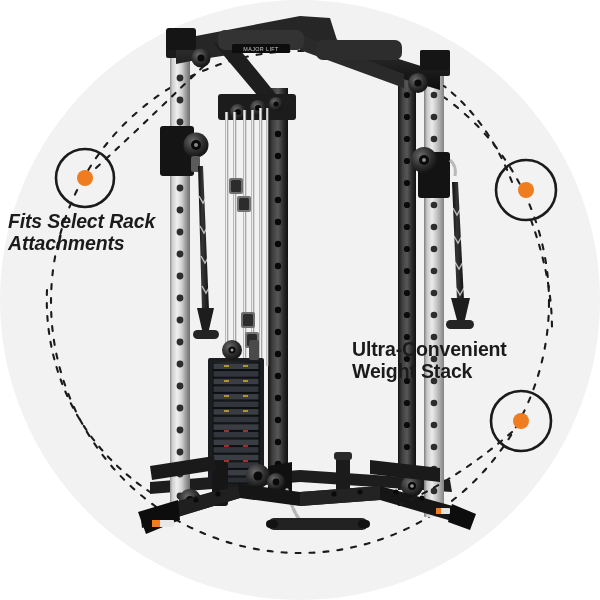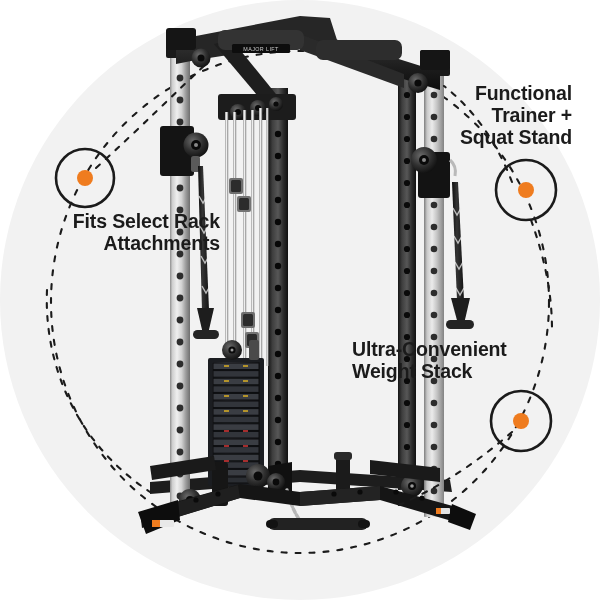--- a/index.html
+++ b/index.html
@@ -32,24 +32,25 @@
     font-family: "Liberation Sans", sans-serif;
     font-weight: bold;
     font-size: 19.5px;
     line-height: 1.14;
     color: #1b1b1b;
     letter-spacing: -0.15px;
     white-space: pre-line;
     pointer-events: none;
   }
   #label-rack {
-    left: 20px;
+    left: 8px;
     top: 210px;
-    text-align: right;
+    text-align: left;
     width: 200px;
+    font-style: italic;
   }
   #label-trainer {
     right: 28px;
     top: 82px;
     text-align: right;
     width: 220px;
   }
   #label-stack {
     right: 28px;
     top: 338px;
@@ -443,20 +444,17 @@
       <g>
         <circle cx="521" cy="421" r="30" fill="none" stroke="#1b1b1b" stroke-width="2.6"></circle>
         <circle cx="521" cy="421" r="8" fill="#ef7c1f"></circle>
       </g>
     </g>
   </svg>
 
   <div class="callout-label" id="label-rack">Fits Select Rack
 Attachments</div>
 
-  <div class="callout-label" id="label-trainer">Functional
-Trainer +
-Squat Stand</div>
 
   <div class="callout-label" id="label-stack">Ultra-Convenient
 Weight Stack</div>
 
 </div>
 
 </body></html>

